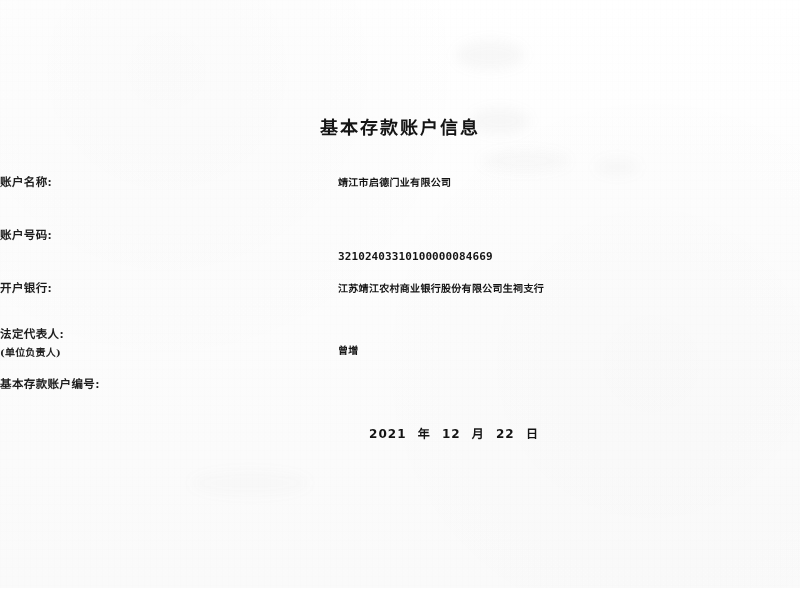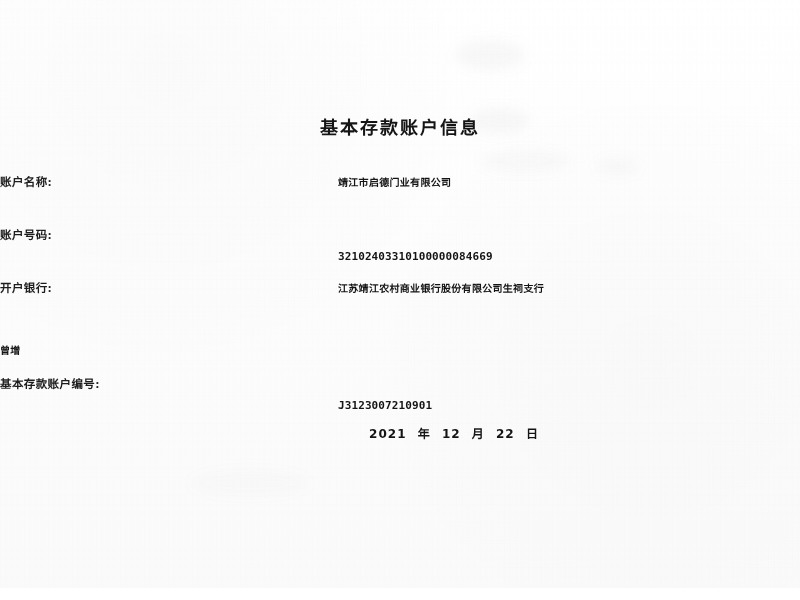--- a/index.html
+++ b/index.html
@@ -168,26 +168,29 @@
       <div class="field-label">账户号码:</div>
       <div class="field-value numeric">32102403310100000084669</div>
     </div>
 
     <div class="field-row row-bank">
       <div class="field-label">开户银行:</div>
       <div class="field-value">江苏靖江农村商业银行股份有限公司生祠支行</div>
     </div>
 
     <div class="field-row row-legal">
+      <div class="field-label">
+        <span>法定代表人:</span>
+        <span class="sub">(单位负责人)</span>
+      </div>
       <div class="field-value">曾增</div>
     </div>
 
     <div class="field-row row-code">
       <div class="field-label">基本存款账户编号:</div>
-      <div class="field-value numeric">J3123007210901</div>
     </div>
 
   </div>
 
   <div class="date-line">
     <span>2021</span>
     <span>年</span>
     <span>12</span>
     <span>月</span>
     <span>22</span>

